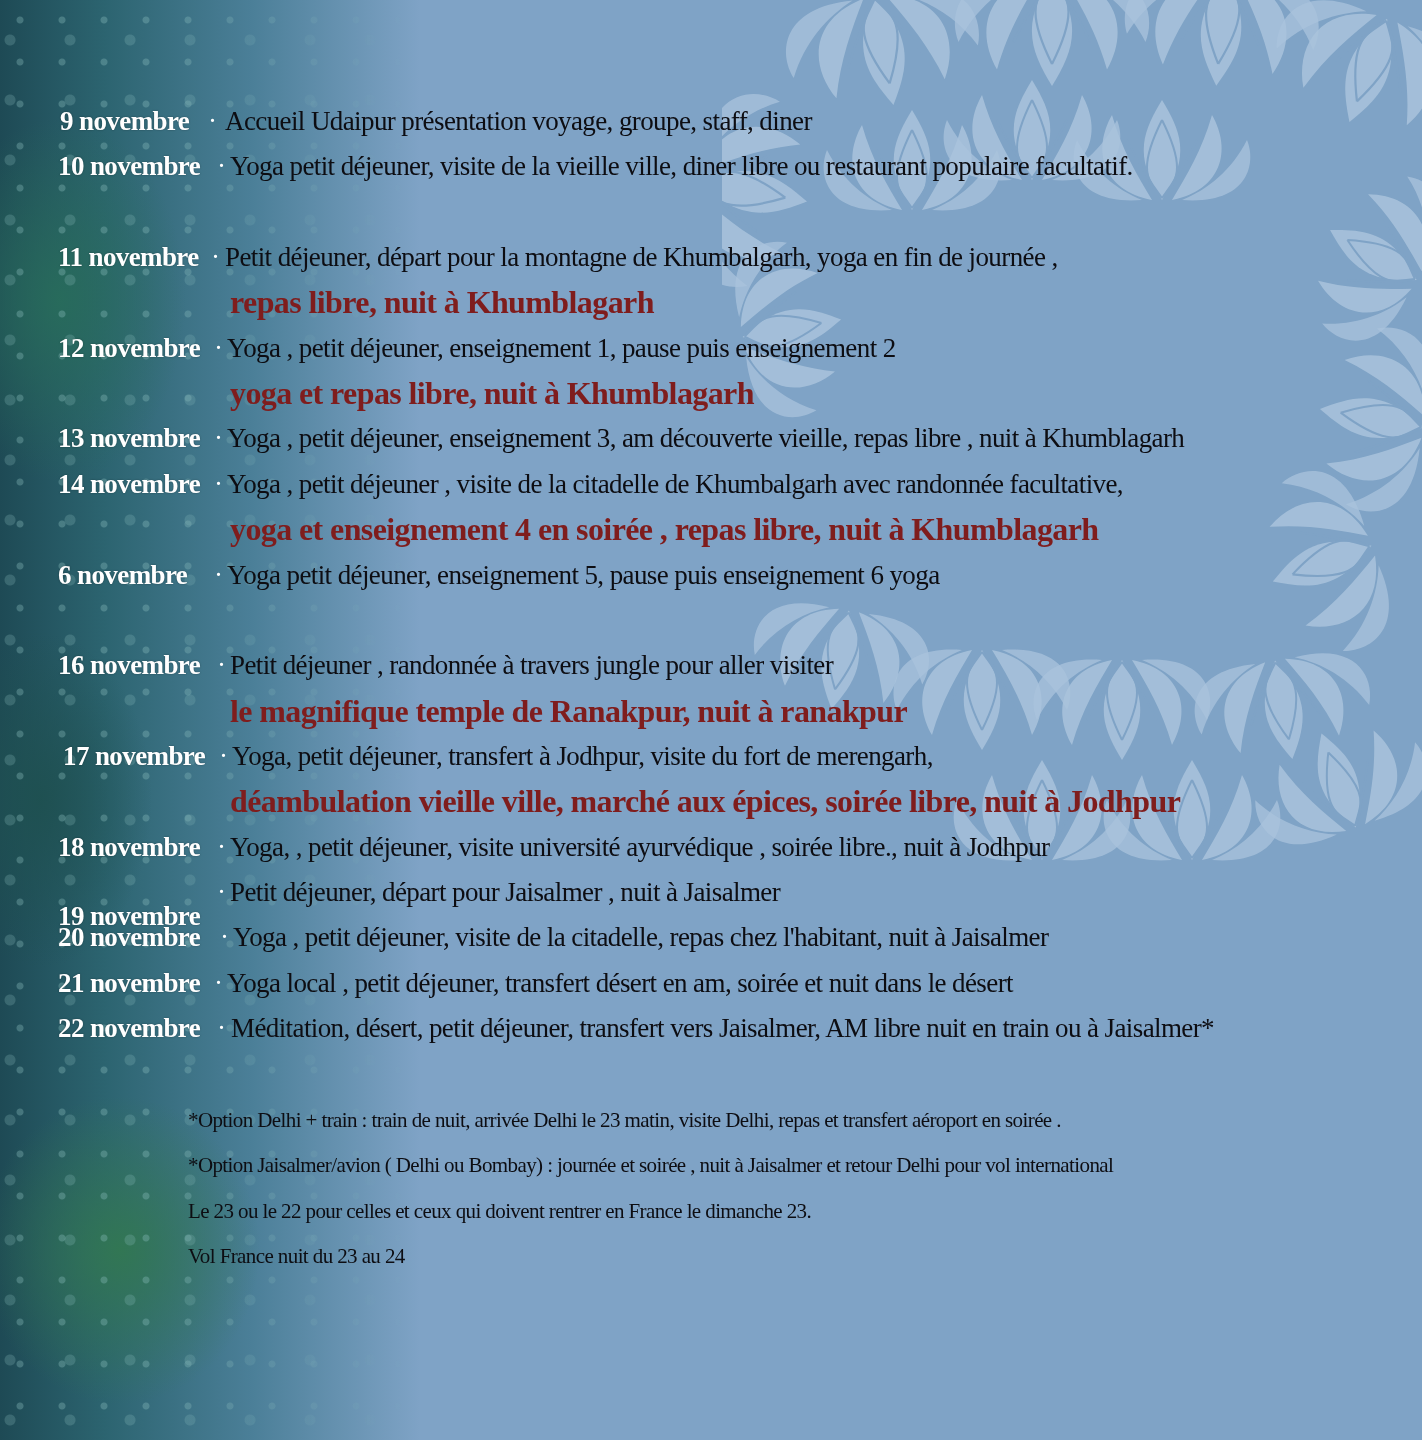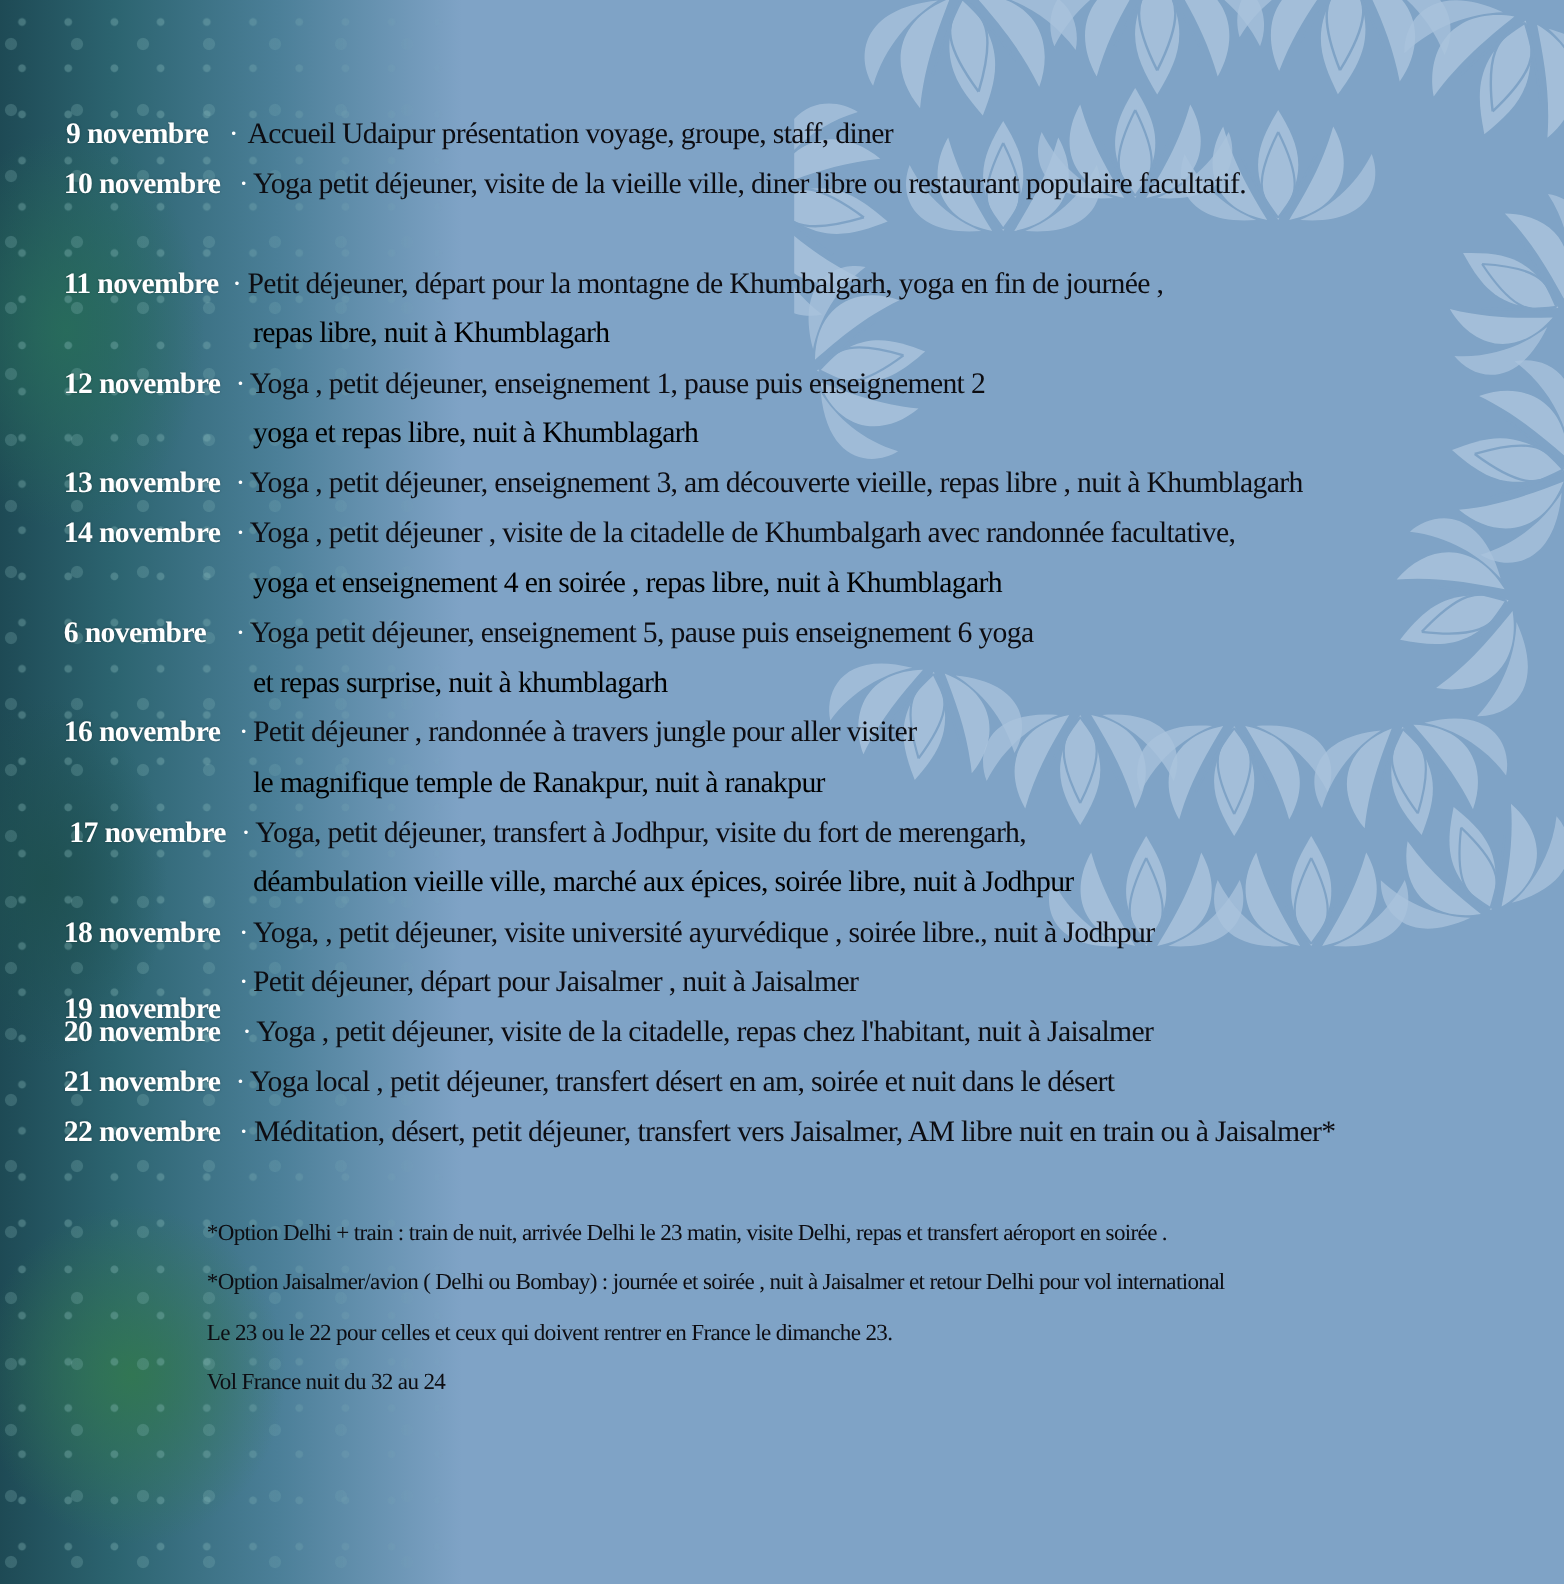--- a/index.html
+++ b/index.html
@@ -30,21 +30,21 @@
     .row {
       position: absolute; left: 0; font-size: 27px; line-height: 34px; color: #0d0d12;
       white-space: nowrap; letter-spacing: -0.6px;
     }
     .date {
       position: absolute; color: #ffffff; font-weight: bold;
       text-shadow: 0 0 2px rgba(0,0,0,0.35);
     }
     .sep { position: absolute; color: #ffffff; }
     .text { position: absolute; }
-    .cont { position: absolute; left: 230px; font-size: 27px; line-height: 34px; color: #000000; white-space: nowrap; letter-spacing: -0.6px; }
+    .cont { position: absolute; left: 230px; font-size: 32px; line-height: 34px; color: #7f1d1d; white-space: nowrap; letter-spacing: -0.6px; font-weight: bold; }
     .note {
       position: absolute; left: 188px; font-size: 21px; color: #0d0d12;
       white-space: nowrap; letter-spacing: -0.6px;
     }
   </style>
 </head>
 <body>
 
 <div class="bg-left"></div>
 
@@ -119,21 +119,20 @@
     <span class="sep" style="left:214px;">·</span>
     <span class="text" style="left:227px;">Yoga , petit déjeuner , visite de la citadelle de Khumbalgarh avec randonnée facultative,</span>
   </div>
   <div class="cont" style="top:512px;">yoga et enseignement 4 en soirée , repas libre, nuit à Khumblagarh</div>
 
   <div class="row" style="top:558px;">
     <span class="date" style="left:58px;">6 novembre</span>
     <span class="sep" style="left:214px;">·</span>
     <span class="text" style="left:227px;">Yoga  petit déjeuner, enseignement 5, pause puis enseignement 6 yoga</span>
   </div>
-  <div class="cont" style="top:603px;">et repas surprise, nuit à khumblagarh</div>
 
   <div class="row" style="top:648px;">
     <span class="date" style="left:58px;">16 novembre</span>
     <span class="sep" style="left:217px;">·</span>
     <span class="text" style="left:230px;">Petit déjeuner , randonnée à travers jungle pour aller visiter</span>
   </div>
   <div class="cont" style="top:694px;">le magnifique temple de Ranakpur, nuit à ranakpur</div>
 
   <div class="row" style="top:739px;">
     <span class="date" style="left:63px;">17 novembre</span>
@@ -168,14 +167,14 @@
 
   <div class="row" style="top:1011px;">
     <span class="date" style="left:58px;">22 novembre</span>
     <span class="sep" style="left:217px;">·</span>
     <span class="text" style="left:231px;">Méditation, désert, petit déjeuner, transfert vers Jaisalmer, AM libre nuit en train ou à Jaisalmer*</span>
   </div>
 
   <div class="note" style="top:1108px;">*Option Delhi + train : train de nuit,  arrivée Delhi le 23 matin, visite Delhi,  repas et transfert aéroport en soirée .</div>
   <div class="note" style="top:1153px;">*Option Jaisalmer/avion ( Delhi ou Bombay) : journée et soirée , nuit à Jaisalmer et retour Delhi pour vol international</div>
   <div class="note" style="top:1199px;">Le 23  ou le 22 pour celles et ceux qui doivent rentrer en France le dimanche 23.</div>
-  <div class="note" style="top:1244px;">Vol France nuit du 32 au 24</div>
+  <div class="note" style="top:1244px;">Vol France nuit du 23 au 24</div>
 </div>
 
 </body></html>

